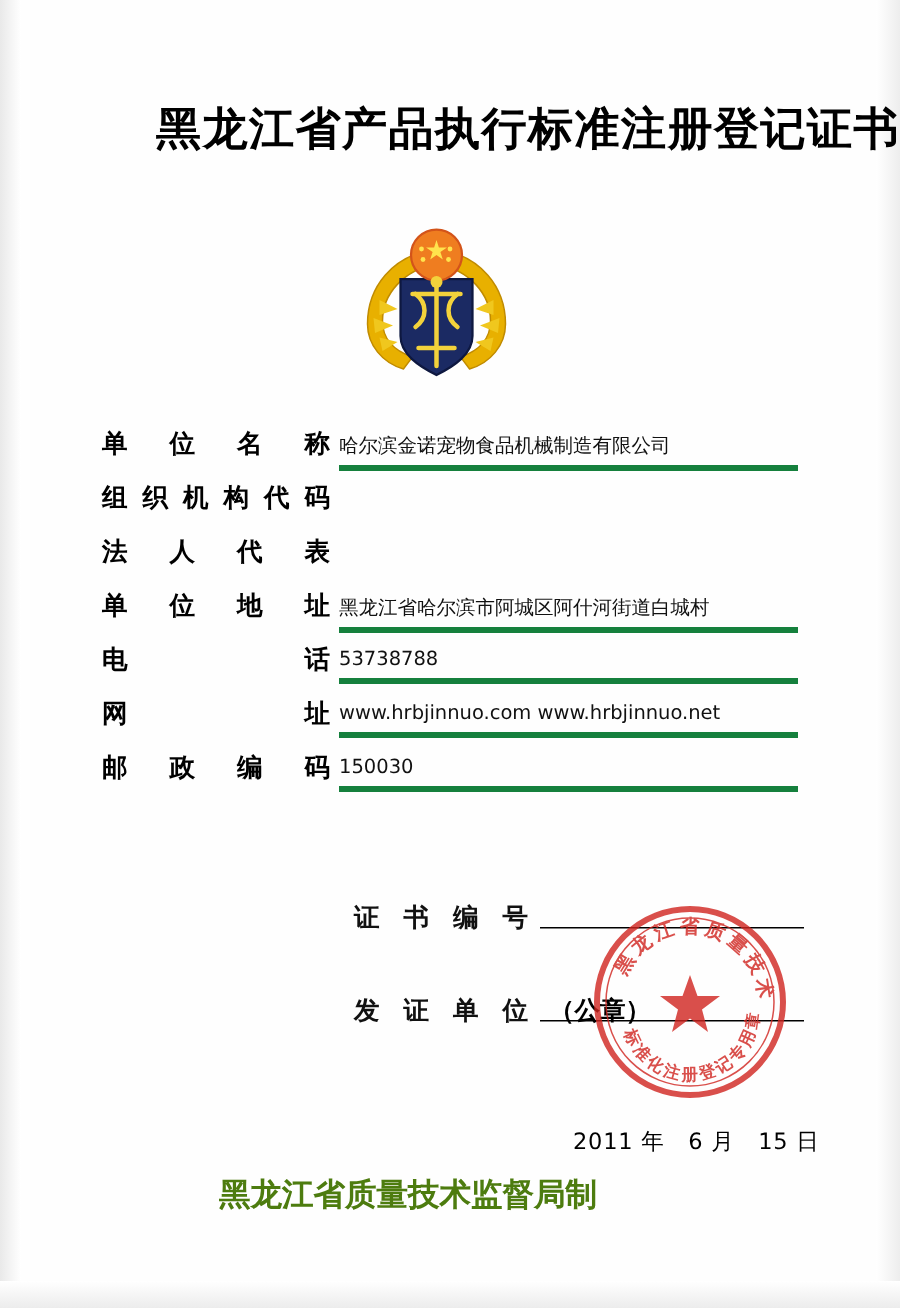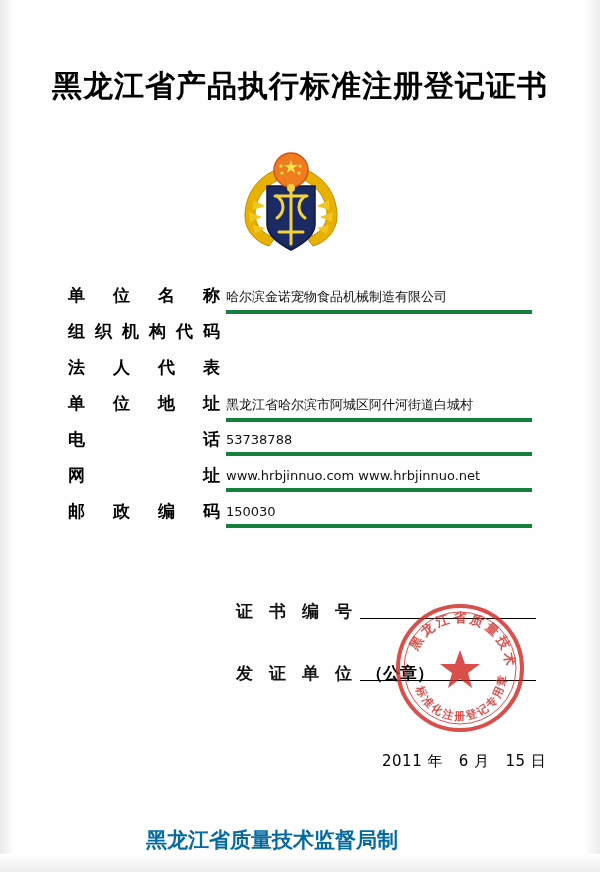--- a/index.html
+++ b/index.html
@@ -42,21 +42,21 @@
     left: 0; bottom: 0;
     width: 600px; height: 18px;
     background: linear-gradient(to top, #ececec, #ffffff);
   }
 
   .doc-title {
     position: absolute;
     top: 66px;
     left: 0;
     width: 600px;
-    text-align: center;
+    text-align: right;
     font-family: "DejaVu Sans", sans-serif;
     font-weight: bold;
     font-size: 30px;
     letter-spacing: 1px;
     color: #000;
   }
 
   
   .emblem {
     position: absolute;
@@ -172,22 +172,21 @@
 
   .footer {
     position: absolute;
     left: 0;
     top: 782px;
     width: 544px;
     text-align: center;
     font-family: "DejaVu Sans", sans-serif;
     font-weight: bold;
     font-size: 21px;
-    color: #0369a1;
-    margin-top: 44px;
+    color: #4d7c0f;
   }
 </style>
 </head>
 <body>
 
 <div class="page">
 
   <div class="paper-edge-left"></div>
   <div class="paper-edge-right"></div>
   <div class="paper-edge-bottom"></div>

